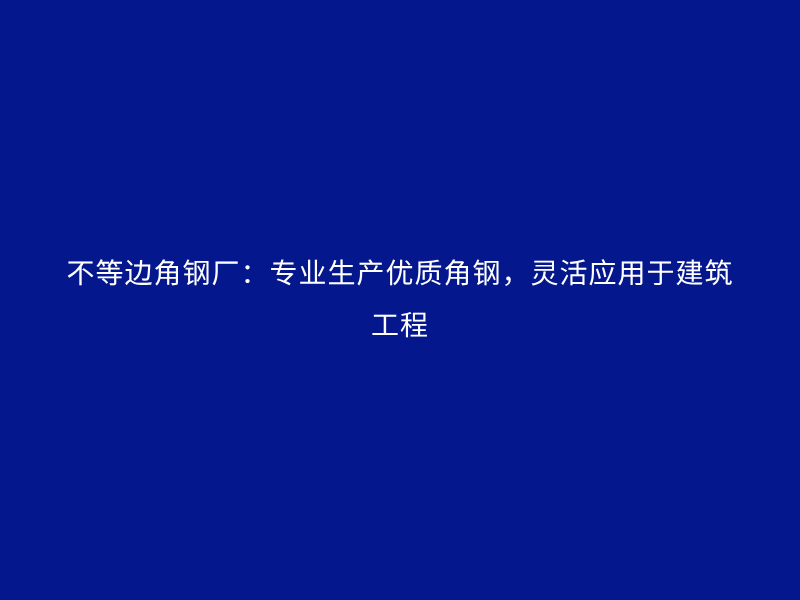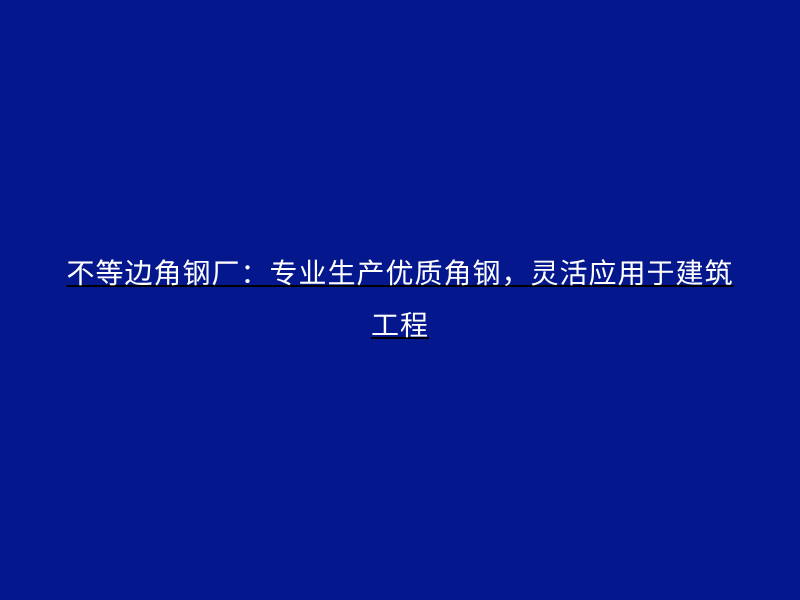--- a/index.html
+++ b/index.html
@@ -18,21 +18,20 @@
   
   .banner {
     position: relative;
     box-sizing: border-box;
     width: 800px;
     height: 600px;
     display: flex;
     align-items: center;
     justify-content: center;
     background-color: #04178c;
-    text-decoration: underline;
   }
 
   
   .headline-block {
     width: 690px;
     margin: 0 auto;
     text-align: center;
   }
 
   .headline-text {

